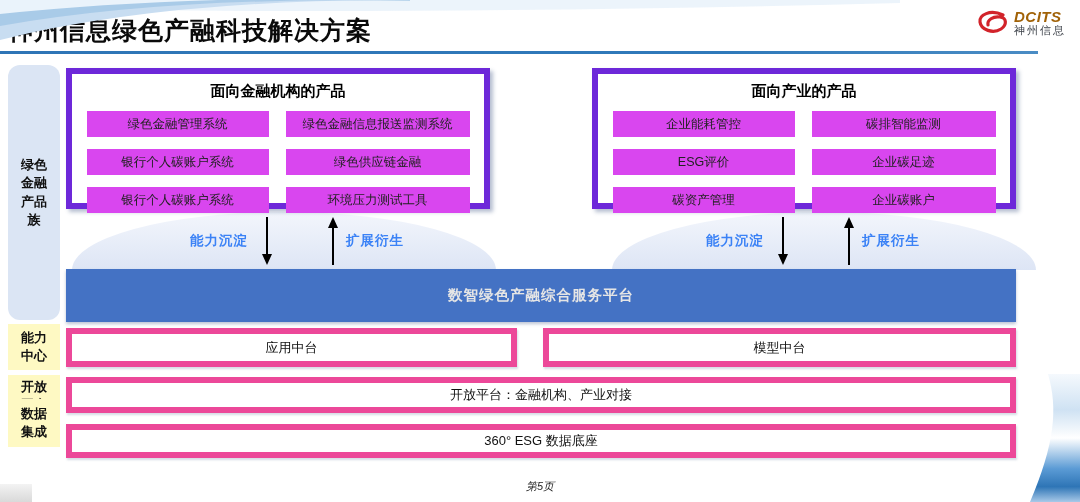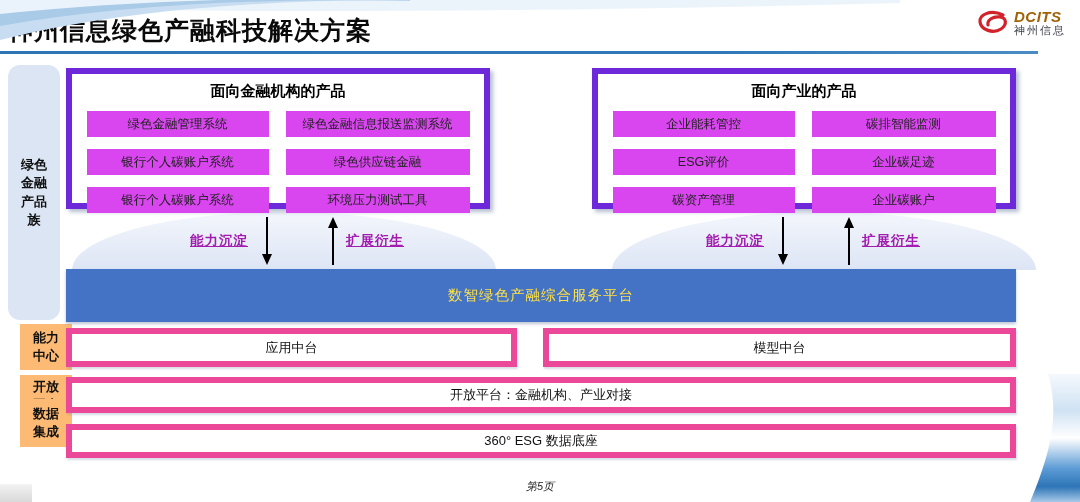--- a/index.html
+++ b/index.html
@@ -14,21 +14,21 @@
   .logo { right:14px; top:8px; display:flex; align-items:center; gap:5px; }
   .logo-text { display:flex; flex-direction:column; line-height:1.05; }
   .logo-brand { color:#a16207; font-weight:bold; font-style:italic; font-size:15px; letter-spacing:.5px; }
   .logo-name { color:#3a3f47; font-size:11px; letter-spacing:2px; }
 
   
   .side-label { left:8px; width:52px; display:flex; align-items:center; justify-content:center;
                 font-weight:bold; font-size:13px; color:#111; text-align:center; }
   .side-label .wrap2 { width:27px; line-height:1.4; word-break:break-all; }
   .side-blue { background:#dbe5f4;border-radius:12px; }
-  .side-peach { background:#fdba74;margin-left:12px; }
+  .side-peach { background:#fef9c3; }
   .sf { top:65px; height:255px; }
   .sc { top:324px; height:46px; }
   .so { top:375px; height:42px; }
   .sd { top:399px; height:48px; }
 
   
   .pbox { top:68px; width:424px; height:141px; background:#fff; border:6px solid #6d28d9;
           box-shadow:3px 3px 4px rgba(90,110,150,.45); z-index:2; }
   .pbox-left { left:66px; } .pbox-right { left:592px; }
   .pbox-title { text-align:center; font-size:15px; font-weight:bold; color:#000; margin-top:8px; }
@@ -37,29 +37,29 @@
 
   
   .dome { top:212px; width:424px; height:58px; z-index:0;
           background:linear-gradient(180deg,#f3f6fc 0%,#dde5f5 100%);
           border-radius:50% 50% 0 0 / 100% 100% 0 0; }
   .dome-l { left:72px; } .dome-r { left:612px; }
 
   
   .agroup { top:214px; height:54px; display:flex; align-items:center; z-index:2; }
   .ag-l { left:190px; } .ag-r { left:706px; }
-  .alabel { font-size:13.5px; font-weight:bold; color:#a21caf; letter-spacing:1px;text-decoration:underline; }
+  .alabel { font-size:13.5px; font-weight:bold; color:#3b82f6; letter-spacing:1px; }
   .ar { margin:0 0 0 14px; display:block; }
   .ar-up { margin-left:56px; margin-right:8px; }
 
   
   .platform-bar { left:66px; top:269px; width:950px; height:53px; background:#4472c4;
                   display:flex; align-items:center; justify-content:center; z-index:2;
                   box-shadow:0 2px 3px rgba(90,110,150,.4); }
-  .platform-bar span { color:#fde047; font-weight:normal; font-size:14.5px; letter-spacing:1px; }
+  .platform-bar span { color:#e5e5e5; font-weight:bold; font-size:14.5px; letter-spacing:1px; }
 
   
   .wbox { background:#fff; border:6px solid #ec4899; display:flex; align-items:center; justify-content:center;
           font-size:13px; color:#111; z-index:2; box-shadow:1px 2px 2px rgba(120,140,170,.3); }
   .cap-left  { left:66px;  top:328px; width:451px; height:39px; }
   .cap-right { left:543px; top:328px; width:473px; height:39px; }
   .open-row  { left:66px;  top:377px; width:950px; height:36px; }
   .data-row  { left:66px;  top:424px; width:950px; height:34px; }
 
   

